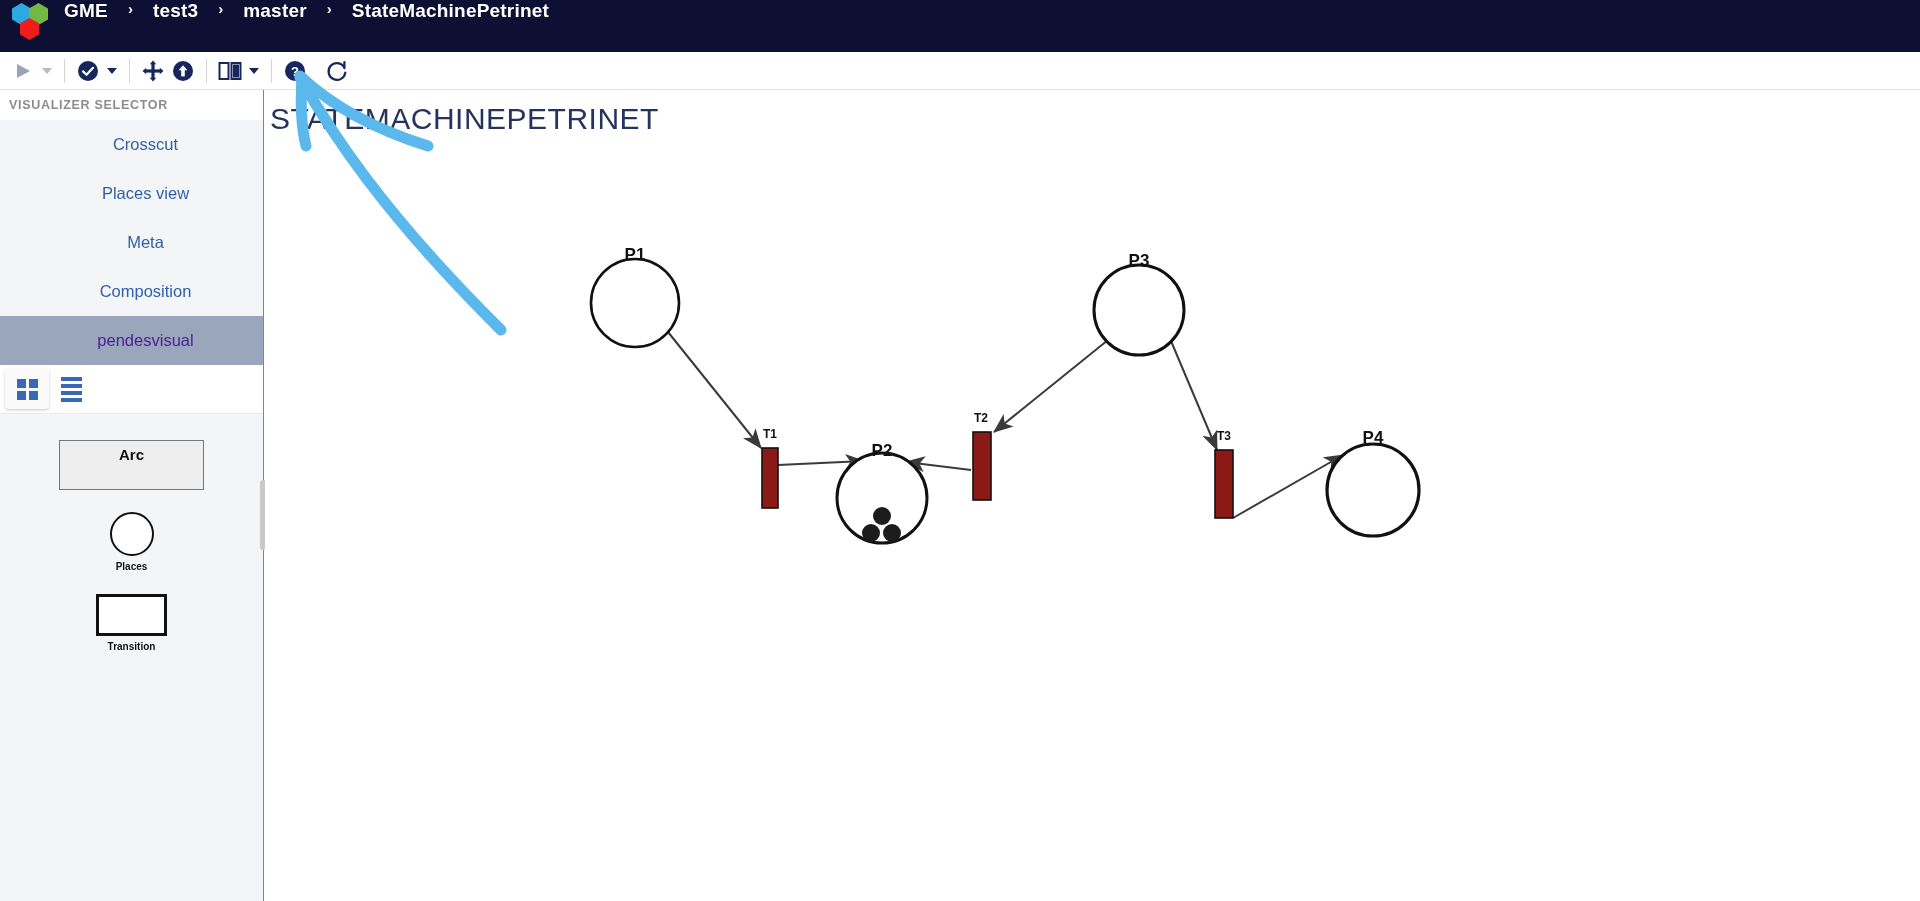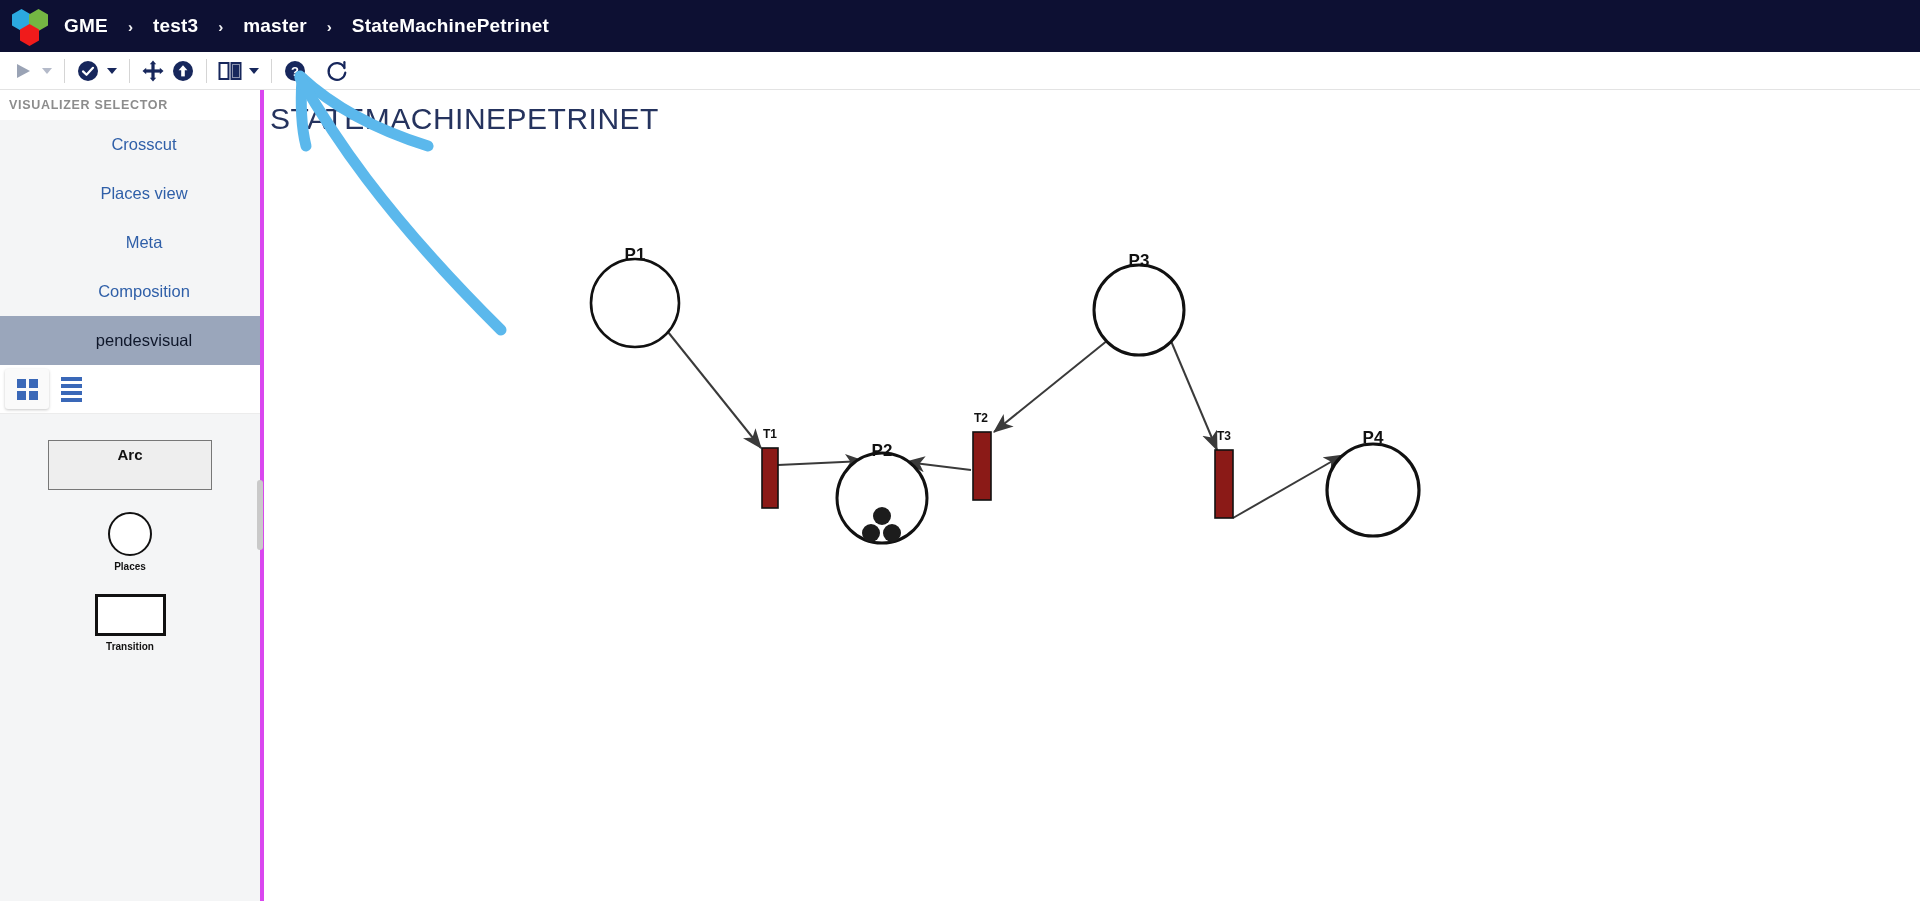--- a/index.html
+++ b/index.html
@@ -13,21 +13,20 @@
   }
 
   
   #topbar {
     position: absolute;
     left: 0; top: 0;
     width: 1920px;
     height: 52px;
     background: #0d1033;
     display: flex;
-    align-items: center;
     padding-left: 10px;
   }
   #logo {
     position: relative;
     width: 40px; height: 40px;
     margin-right: 14px;
     flex: none;
   }
   #logo .hex {
     position: absolute;
@@ -91,21 +90,21 @@
   }
   #tb-left-pad { width: 8px; }
 
   
   #sidebar {
     position: absolute;
     left: 0; top: 90px;
     width: 264px;
     height: 811px;
     background: #f4f5f6;
-    border-right: 4px solid #d946ef;
+    border-right: 1px solid #d946ef;
   }
   #vis-header {
     height: 30px;
     background: #ffffff;
     display: flex;
     align-items: center;
     padding-left: 9px;
     color: #8c8c8c;
     font-size: 12.5px;
     font-weight: bold;
@@ -116,21 +115,21 @@
     display: flex;
     align-items: center;
     justify-content: center;
     color: #2f5fa8;
     font-size: 16.5px;
     cursor: pointer;
     padding-left: 28px;
   }
   .vis-item.active {
     background: #9aa6bb;
-    color: #0f172a;
+    color: #4c1d95;
   }
   #view-toggle {
     height: 49px;
     background: #ffffff;
     display: flex;
     align-items: center;
     padding-left: 5px;
     border-bottom: 1px solid #ececec;
   }
   .vt-btn {
@@ -148,21 +147,21 @@
   .list-ico { width: 21px; display: flex; flex-direction: column; gap: 3px; }
   .list-ico i { height: 4px; background: #3a68b8; display: block; }
 
   #palette { padding-top: 26px; }
   .pal-entry {
     display: flex;
     flex-direction: column;
     align-items: center;
   }
   #arc-box {
-    width: 164px; height: 50px;
+    width: 145px; height: 50px;
     background: #eeeeee;
     border: 1px solid #777777;
     display: flex;
     align-items: flex-start;
     justify-content: center;
     padding-top: 5px;
     font-size: 15px;
     font-weight: bold;
     color: #111;
     cursor: pointer;

